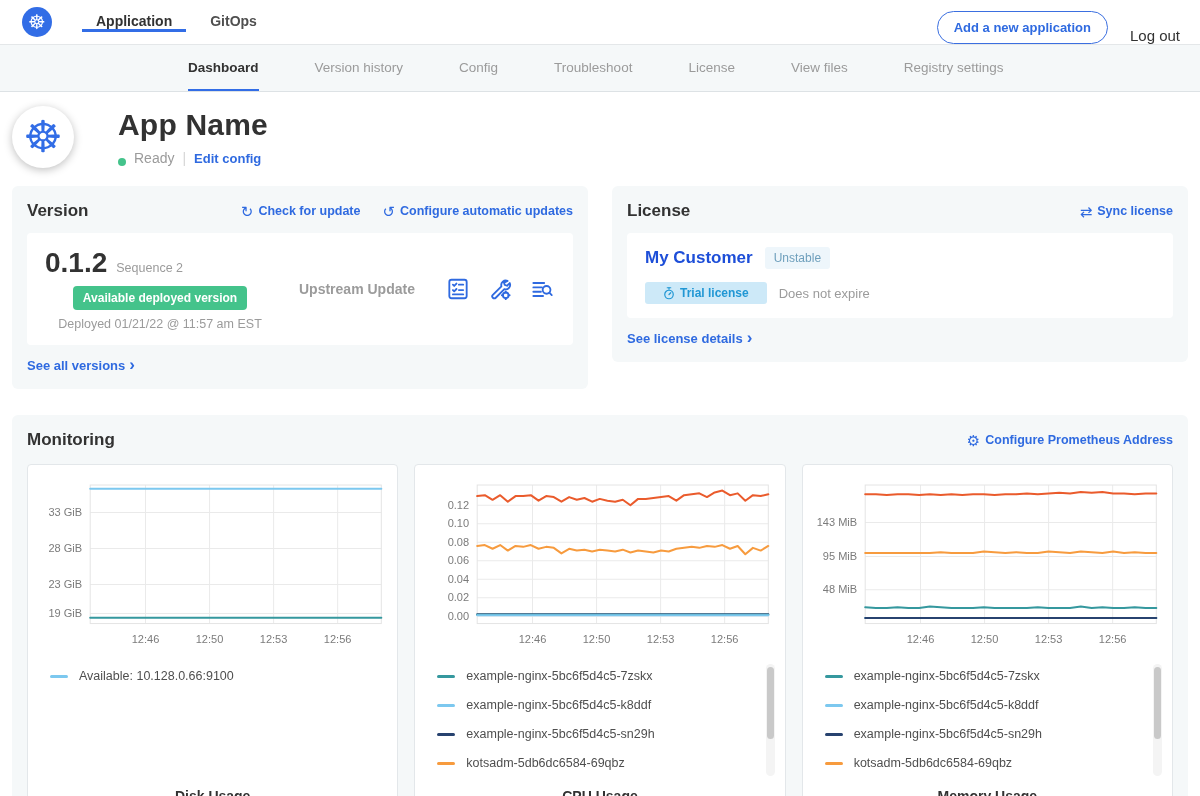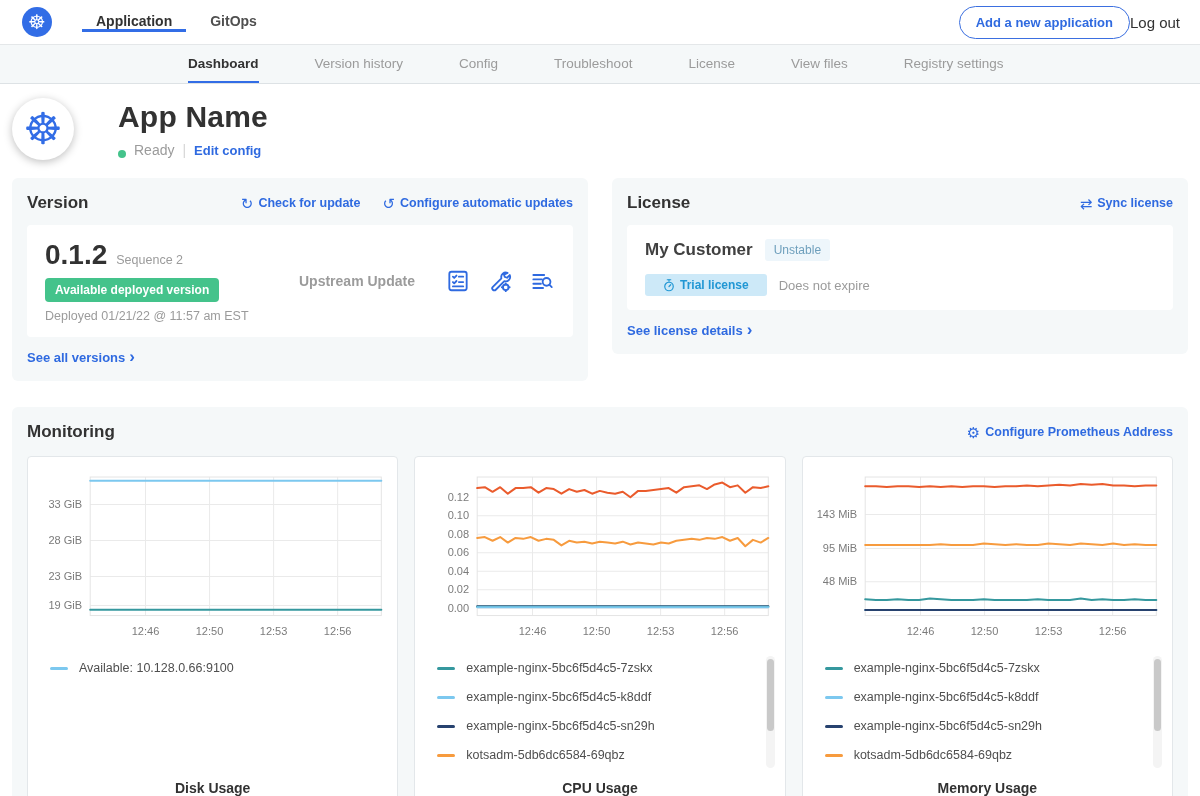--- a/index.html
+++ b/index.html
@@ -11,25 +11,25 @@
     color:#323232;
     overflow:hidden;
   }
   
   .topnav { display:flex; align-items:stretch; height:44px; padding:0 20px 0 22px; background:#fff; }
   .brand { display:flex; align-items:center; margin-right:30px; cursor:pointer; }
   .k8s-ball { width:30px; height:30px; border-radius:50%; background:#326de6; color:#fff; display:flex; align-items:center; justify-content:center; font-size:20px; line-height:1; }
   .navtabs { display:flex; align-items:center; gap:10px; }
   .navtab { display:flex; align-items:center; padding:0 14px; font-size:14px; font-weight:700; color:#4f4f4f; cursor:pointer; border-bottom:3px solid transparent; }
   .navtab.active { color:#323232; border-bottom-color:#326de6; }
-  .topnav-right { margin-left:auto; display:flex; align-items:center; }
+  .topnav-right { margin-left:auto; display:flex; align-items:flex-end; gap:22px; }
   .add-app-btn { border:1px solid #3b6fe0; color:#2f6ae0; background:#fff; font-weight:700; font-size:13px; padding:8px 16px; border-radius:18px; cursor:pointer; font-family:inherit; }
   .logout { font-size:15px; color:#323232; cursor:pointer; }
   
-  .subnav { display:flex; align-items:stretch; height:40px; background:#f5f8f9; border-top:1px solid #e4e7e9; border-bottom:1px solid #dde2e5; padding-left:188px; gap:56px; }
+  .subnav { display:flex; align-items:stretch; height:48px; background:#f5f8f9; border-top:1px solid #e4e7e9; border-bottom:1px solid #dde2e5; padding-left:188px; gap:56px; }
   .subtab { display:flex; align-items:center; font-size:13.5px; color:#9b9b9b; cursor:pointer; border-bottom:2px solid transparent; }
   .subtab.active { color:#323232; font-weight:700; border-bottom-color:#326de6; }
   
   .app-header { display:flex; align-items:flex-start; padding:14px 12px 4px 12px; }
   .app-icon { width:62px; height:62px; border-radius:50%; background:#fff; box-shadow:0 2px 8px rgba(0,0,0,.25); display:flex; align-items:center; justify-content:center; }
   .app-icon .glyph { font-size:44px; color:#326de6; line-height:1; }
   .app-title-block { margin-left:44px; padding-top:2px; }
   .app-title { font-size:30px; font-weight:700; color:#323232; letter-spacing:.2px; }
   .status-row { display:flex; align-items:flex-end; margin-top:8px; gap:8px; }
   .status-dot { width:8px; height:8px; border-radius:50%; background:#44c38b; }
@@ -39,33 +39,33 @@
   
   .cards-row { display:flex; gap:24px; padding:0 12px; margin-top:14px; align-items:flex-start; }
   .card { flex:1; background:#f5f8f9; border-radius:6px; padding:15px; }
   .card-head { display:flex; align-items:center; }
   .card-title { font-size:17px; font-weight:700; color:#323232; }
   .card-links { margin-left:auto; display:flex; gap:22px; align-items:center; }
   .icon-link { display:flex; align-items:center; gap:5px; color:#2f6ae0; font-weight:700; font-size:12.5px; cursor:pointer; }
   .uico { font-size:15px; line-height:1; font-weight:400; }
   .inner-panel { background:#fff; border-radius:4px; margin-top:12px; padding:14px 18px; }
   .version-panel { display:flex; align-items:center; }
-  .ver-left { min-width:230px; }
+  .ver-left { min-width:230px;text-align:center; }
   .ver-line1 { display:flex; align-items:baseline; gap:9px; }
   .ver-number { font-size:28px; font-weight:700; color:#323232; }
   .ver-seq { font-size:12.5px; color:#9b9b9b; }
   .deployed-badge { display:inline-block; background:#44c38b; color:#fff; font-size:12px; font-weight:700; padding:5px 10px; border-radius:4px; margin:7px 0 7px; }
   .deployed-at { font-size:12.5px; color:#9b9b9b; }
   .ver-type { flex:1; font-size:14px; font-weight:700; color:#9b9b9b; padding-left:24px; }
   .ver-actions { display:flex; gap:16px; align-items:center; }
   .ver-actions svg { display:block; cursor:pointer; }
   .see-link { display:inline-flex; align-items:center; gap:4px; margin-top:12px; font-size:13px; font-weight:700; color:#2f6ae0; cursor:pointer; }
   .chev { font-size:17px; font-weight:700; line-height:1; transform:translateY(-1px); }
   .license-line1 { display:flex; align-items:center; gap:12px; }
-  .customer-name { font-size:17px; font-weight:700; color:#404040; }
+  .customer-name { font-size:17px; font-weight:700; color:#1d4ed8; }
   .channel-badge { background:#eef6fb; color:#6e9fbc; font-size:12px; padding:4px 9px; border-radius:3px; }
   .license-line2 { display:flex; align-items:center; gap:12px; margin-top:13px; }
   .trial-badge { display:inline-flex; align-items:center; gap:5px; background:#cde9f8; color:#2197d4; font-size:12px; font-weight:700; padding:4px 18px; border-radius:3px; }
   .expiry { font-size:13px; color:#9b9b9b; }
   
   .monitoring { margin:26px 12px 0; background:#f5f8f9; border-radius:6px; padding:15px; }
   .charts-row { display:flex; gap:16px; margin-top:14px; align-items:stretch; }
   .chart-panel { flex:1; background:#fff; border:1px solid #e3e7ea; border-radius:4px; padding:12px 10px 14px; display:flex; flex-direction:column; }
   .chart-svg { width:100%; height:auto; display:block; }
   .legend { position:relative; margin-top:12px; padding-left:12px; min-height:118px; }

